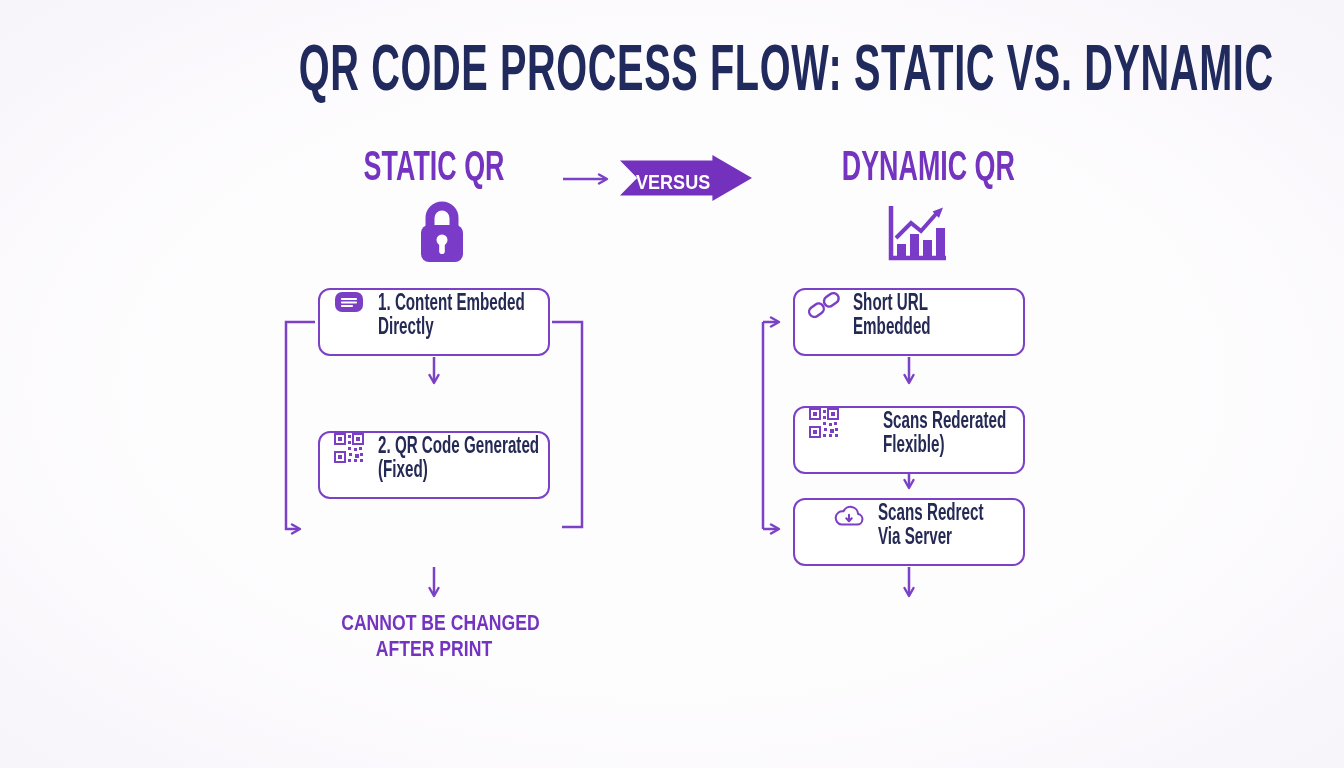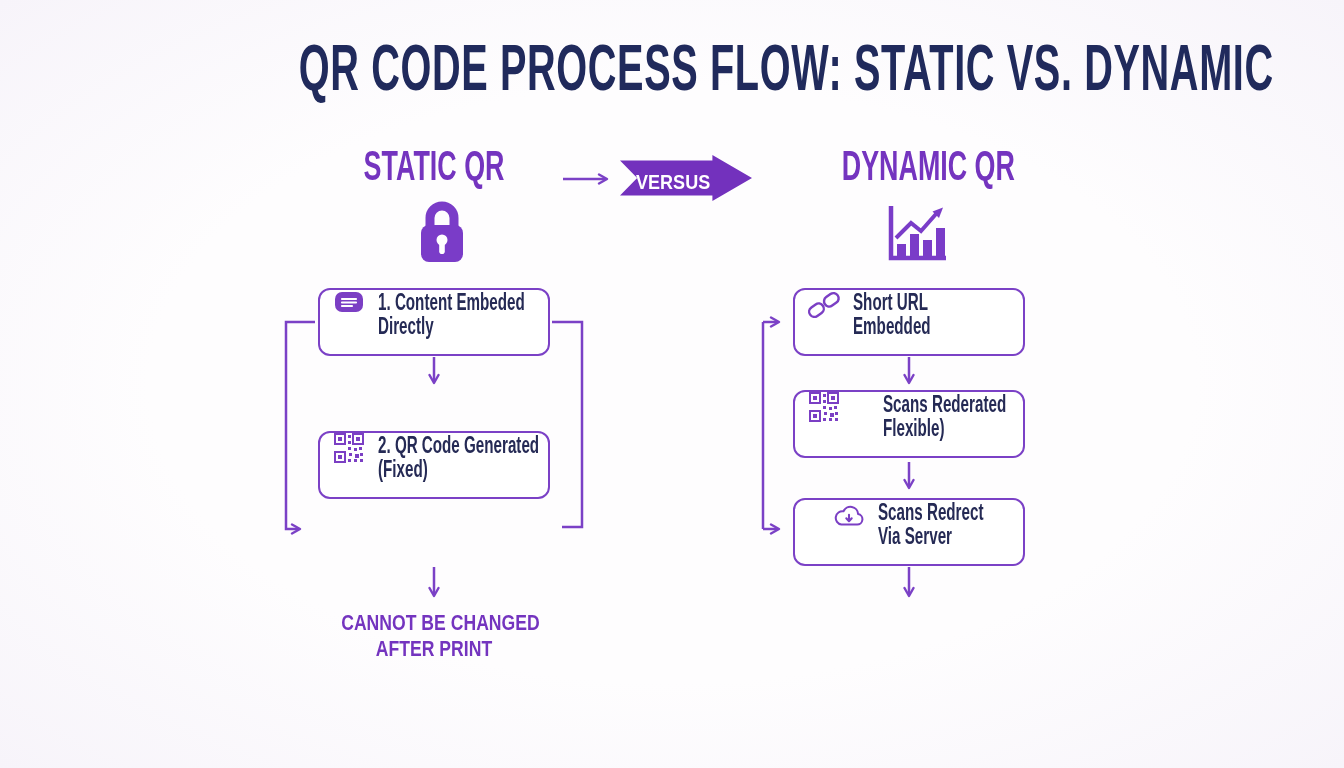--- a/index.html
+++ b/index.html
@@ -153,21 +153,21 @@
         <rect x="1.8" y="15" width="16.5" height="11" rx="5.5" transform="rotate(-35 10 20.5)"></rect>
         <rect x="17.5" y="4" width="16.5" height="11" rx="5.5" transform="rotate(-35 25.8 9.5)"></rect>
       </svg>
     </span>
     <div class="box-text">
       <div>Short URL</div>
       <div>Embedded</div>
     </div>
   </div>
 
-  <div class="abs flow-box" style="left:793px;top:390px;gap:42px;">
+  <div class="abs flow-box" style="left:793px;top:406px;gap:42px;">
     <span class="box-icon">
       <svg width="30" height="30" viewBox="0 0 30 30" fill="#7b3fc4">
         <g fill="none" stroke="#7b3fc4" stroke-width="2">
           <rect x="1" y="1" width="10" height="10"></rect>
             <rect x="19" y="1" width="10" height="10"></rect>
             <rect x="1" y="19" width="10" height="10"></rect>
         </g>
         <rect x="4" y="4" width="4" height="4"></rect>
           <rect x="22" y="4" width="4" height="4"></rect>
           <rect x="4" y="22" width="4" height="4"></rect>

